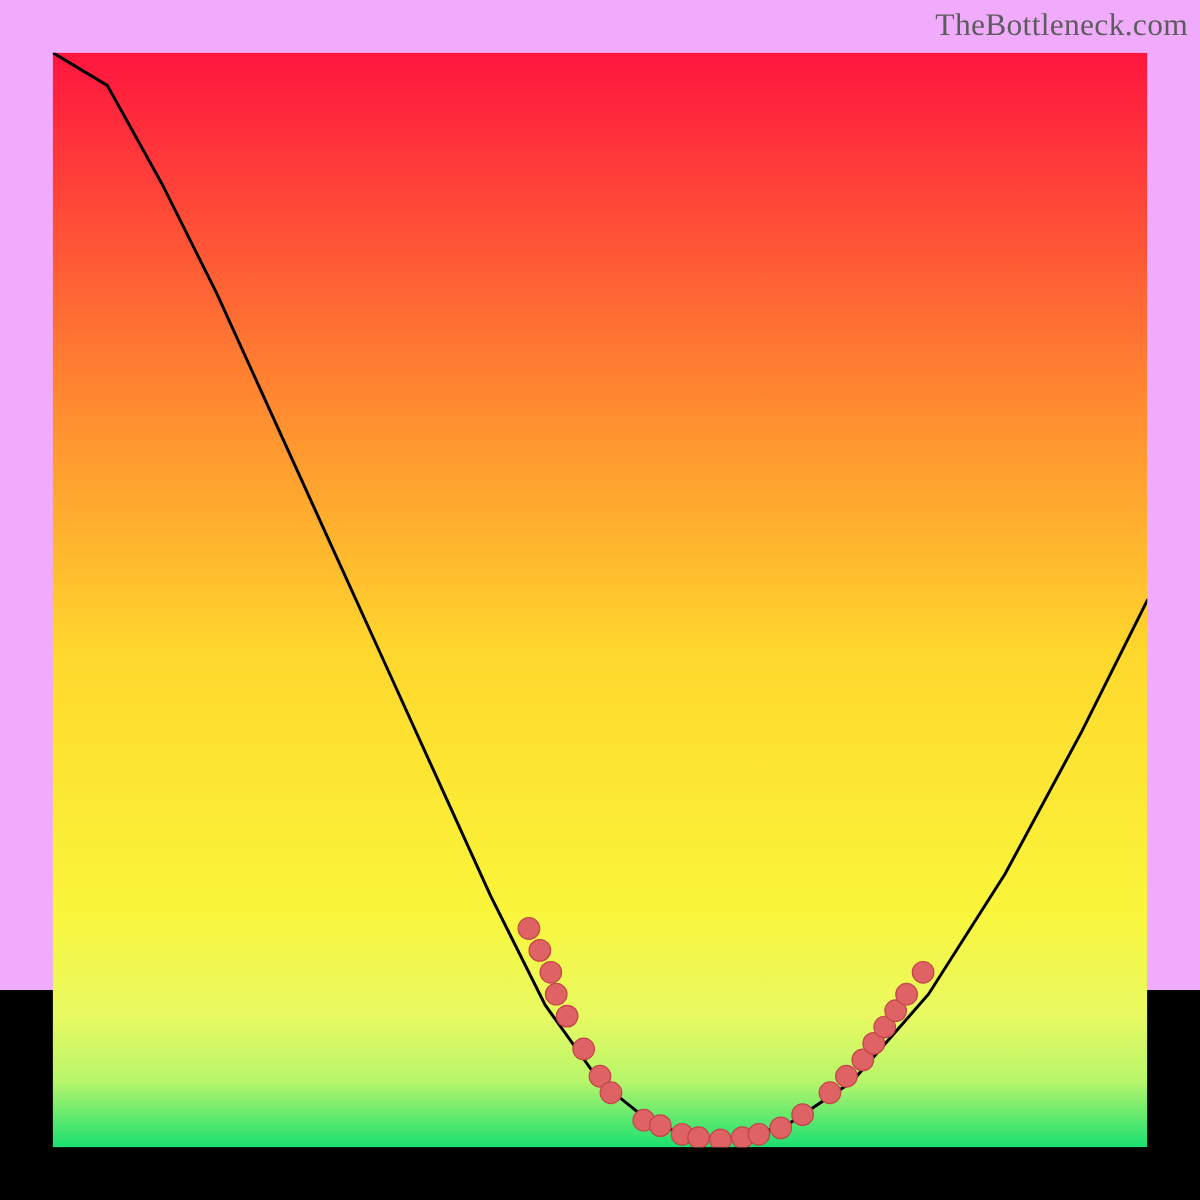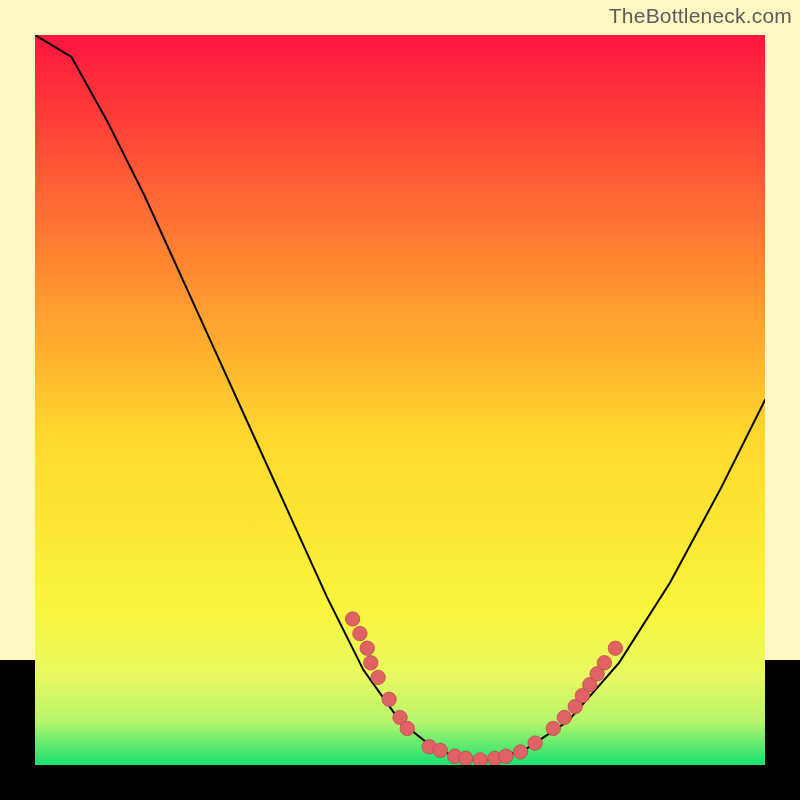--- a/index.html
+++ b/index.html
@@ -1,17 +1,17 @@
 <!DOCTYPE html>
 <html><head>
 <meta charset="utf-8">
 <style>
   * { margin: 0; padding: 0; box-sizing: border-box; }
   body { width: 800px; height: 800px; overflow: hidden; background: #000; font-family: Arial, Helvetica, sans-serif; }
-  .frame { position: relative; width: 800px; height: 660px; background: #fef9c3; }
+  .frame { position: relative; width: 800px; height: 660px; background: #f0abfc; font-family: Liberation Serif, serif; }
   .plot-area { position: absolute; left: 35px; top: 35px; width: 730px; height: 730px; overflow: hidden; }
   .plot-area svg { display: block; }
   .attribution { position: absolute; top: 4px; right: 8px; color: #5c5c5c; font-size: 21px; font-weight: 400; letter-spacing: 0.2px; }
 </style>
 </head>
 <body>
 
 <div class="frame">
   <div class="plot-area">
     <svg id="chart-svg" width="730" height="730" viewBox="0 0 730 730">

